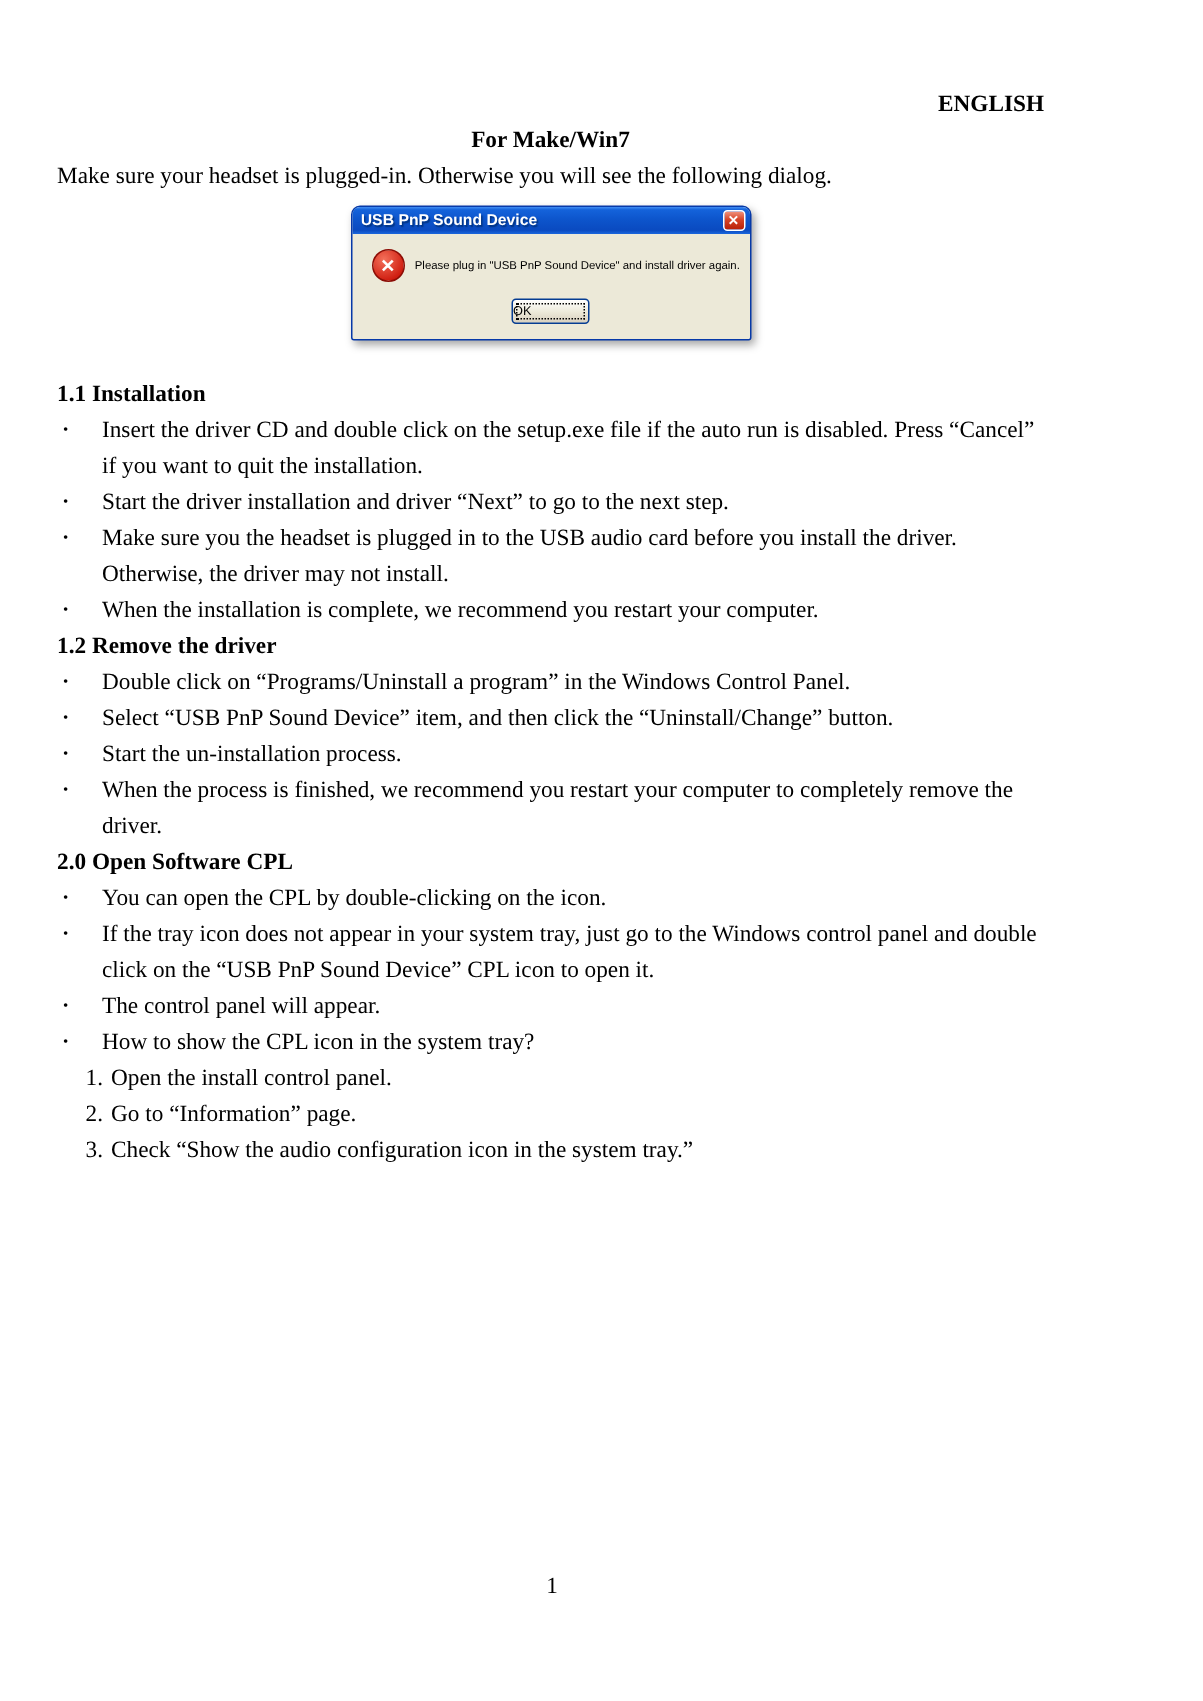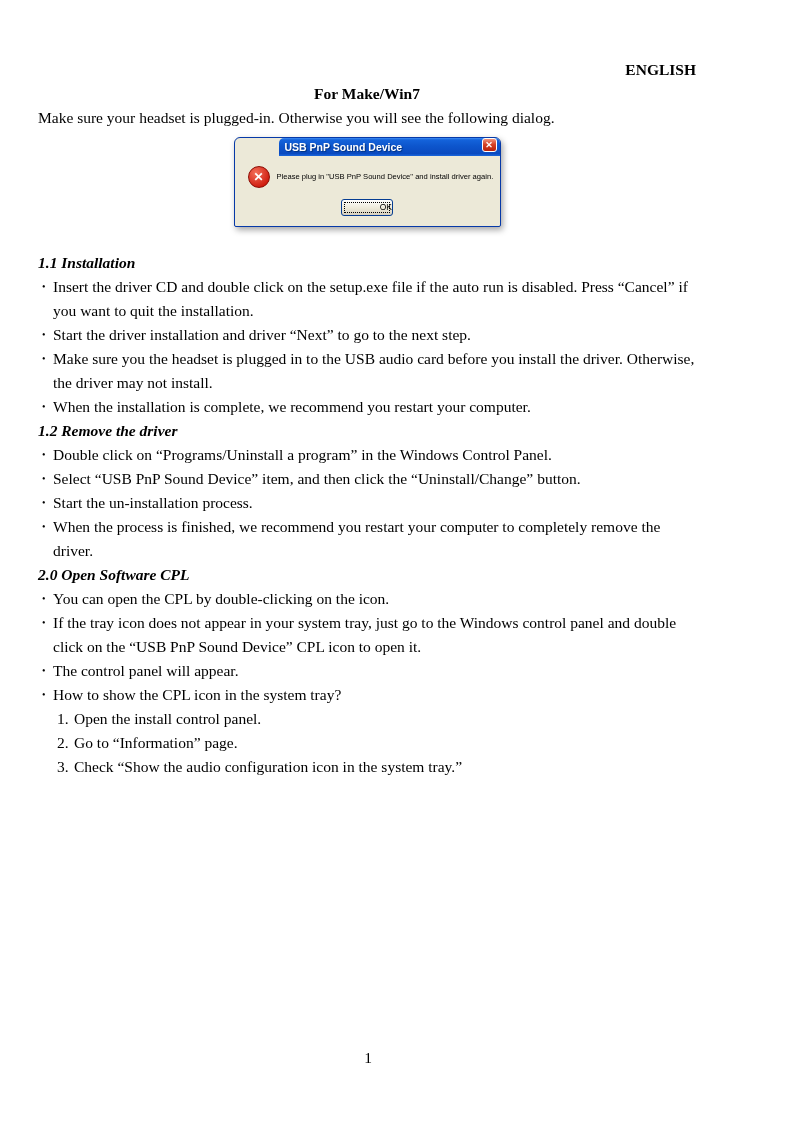--- a/index.html
+++ b/index.html
@@ -12,48 +12,47 @@
   }
   .page {
     position: relative;
     width: 736px; height: 1134px;
     padding: 58px 40px 0 38px;
     line-height: 24px;
     border-radius: 11px;
   }
   .lang { text-align: right; font-weight: bold; }
   .doc-title { text-align: center; font-weight: bold; }
-  .heading { font-weight: bold; font-style: italic; }
+  .heading { font-weight: bold; }
 
   
   .bullet { display: flex; padding-left: 4px; }
   .bullet .marker { width: 11px; flex: 0 0 auto; font-size: 10px; line-height: 24px; }
-  .bullet .txt { flex: 1; }
+  .bullet .txt { flex: 1; margin-left: 15px; }
 
   
   .step { display: flex; padding-left: 19px; }
   .step .num { width: 17px; flex: 0 0 auto; }
   .step .txt { flex: 1; }
 
   
   .dialog-wrap { display: flex; justify-content: center; margin: 7px 0 24px; }
   .xp-dialog {
     width: 267px;
     border: 1px solid #0639a8;
     border-radius: 6px 6px 2px 2px;
     background: #ECE9D8;
     box-shadow: 2px 3px 6px rgba(0,0,0,0.35);
   }
   .titlebar {
     height: 18px;
     border-radius: 5px 5px 0 0;
     background: linear-gradient(to bottom, #3f8cf3 0%, #1463db 10%, #0d55cc 45%, #0a4ac0 86%, #1a67dd 100%);
-    display: flex; align-items: flex-start;
+    display: flex; align-items: center;
     padding: 0 3px 0 6px;
-    margin-left: 44px;
   }
   .titlebar-text {
     flex: 1; color: #fff;
     font-family: "Liberation Sans", sans-serif;
     font-size: 10.5px; font-weight: bold;
     text-shadow: 1px 1px 1px #00317e;
     line-height: 18px; white-space: nowrap; overflow: hidden;
   }
   .close-btn {
     width: 15px; height: 14px; flex: 0 0 auto;
@@ -75,21 +74,21 @@
     font-family: "Liberation Sans", sans-serif;
     font-size: 7.6px; line-height: 10px;
     margin-left: 7px; white-space: nowrap; color: #000;
   }
   .dialog-footer { display: flex; justify-content: center; padding: 7px 0 10px; }
   .ok-btn {
     min-width: 52px; height: 17px;
     border: 1px solid #053c92; border-radius: 3px;
     background: linear-gradient(to bottom, #ffffff 0%, #ece9d8 55%, #d8d0bf 100%);
     font-family: "Liberation Sans", sans-serif; font-size: 8.5px; line-height: 14px;
-    text-align: right;
+    text-align: left;
     outline: 1px dotted #000; outline-offset: -4px;
   }
 
   .page-number {
     position: absolute; left: 0; right: 0; top: 1046px;
     text-align: center;
   }
 </style>
 </head>
 <body>

